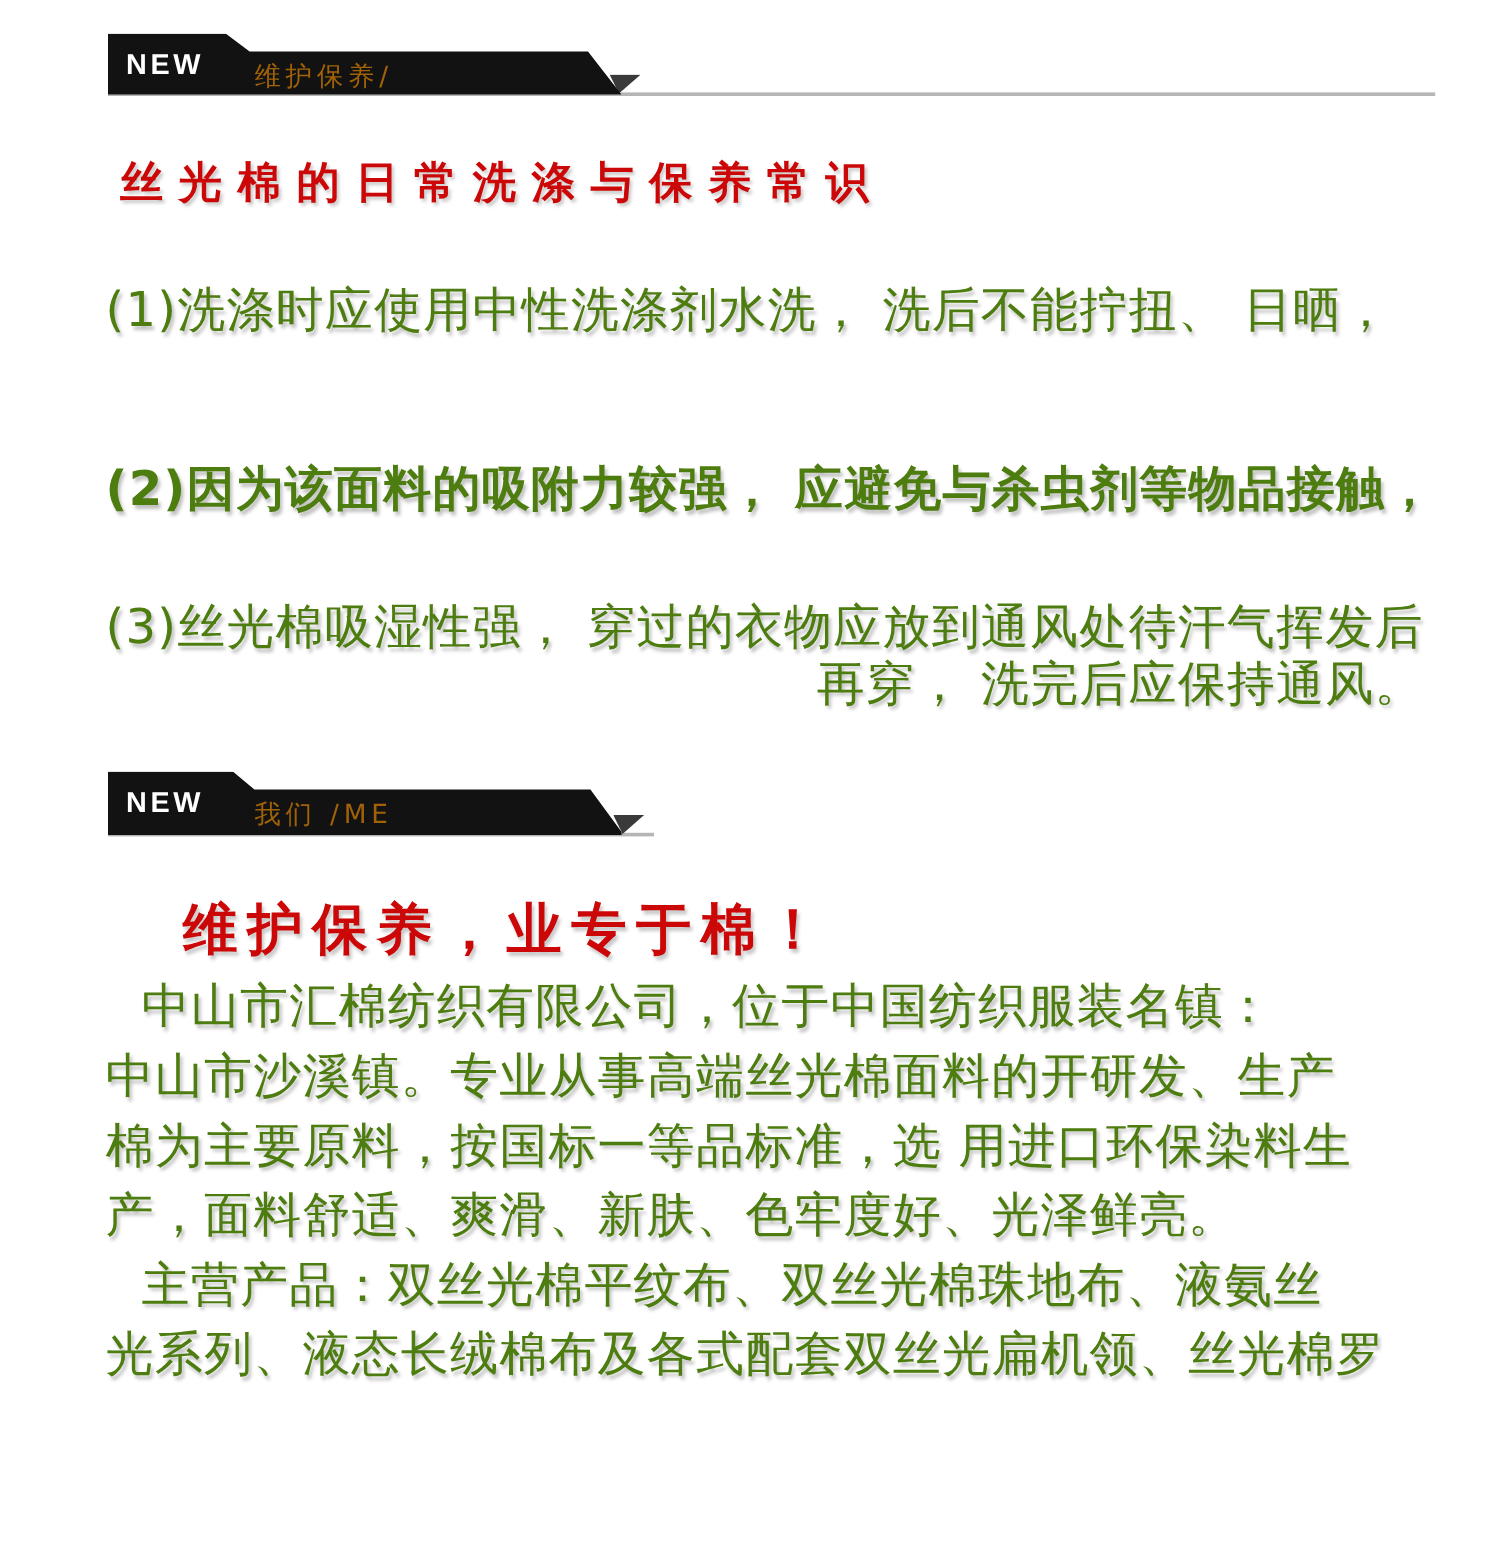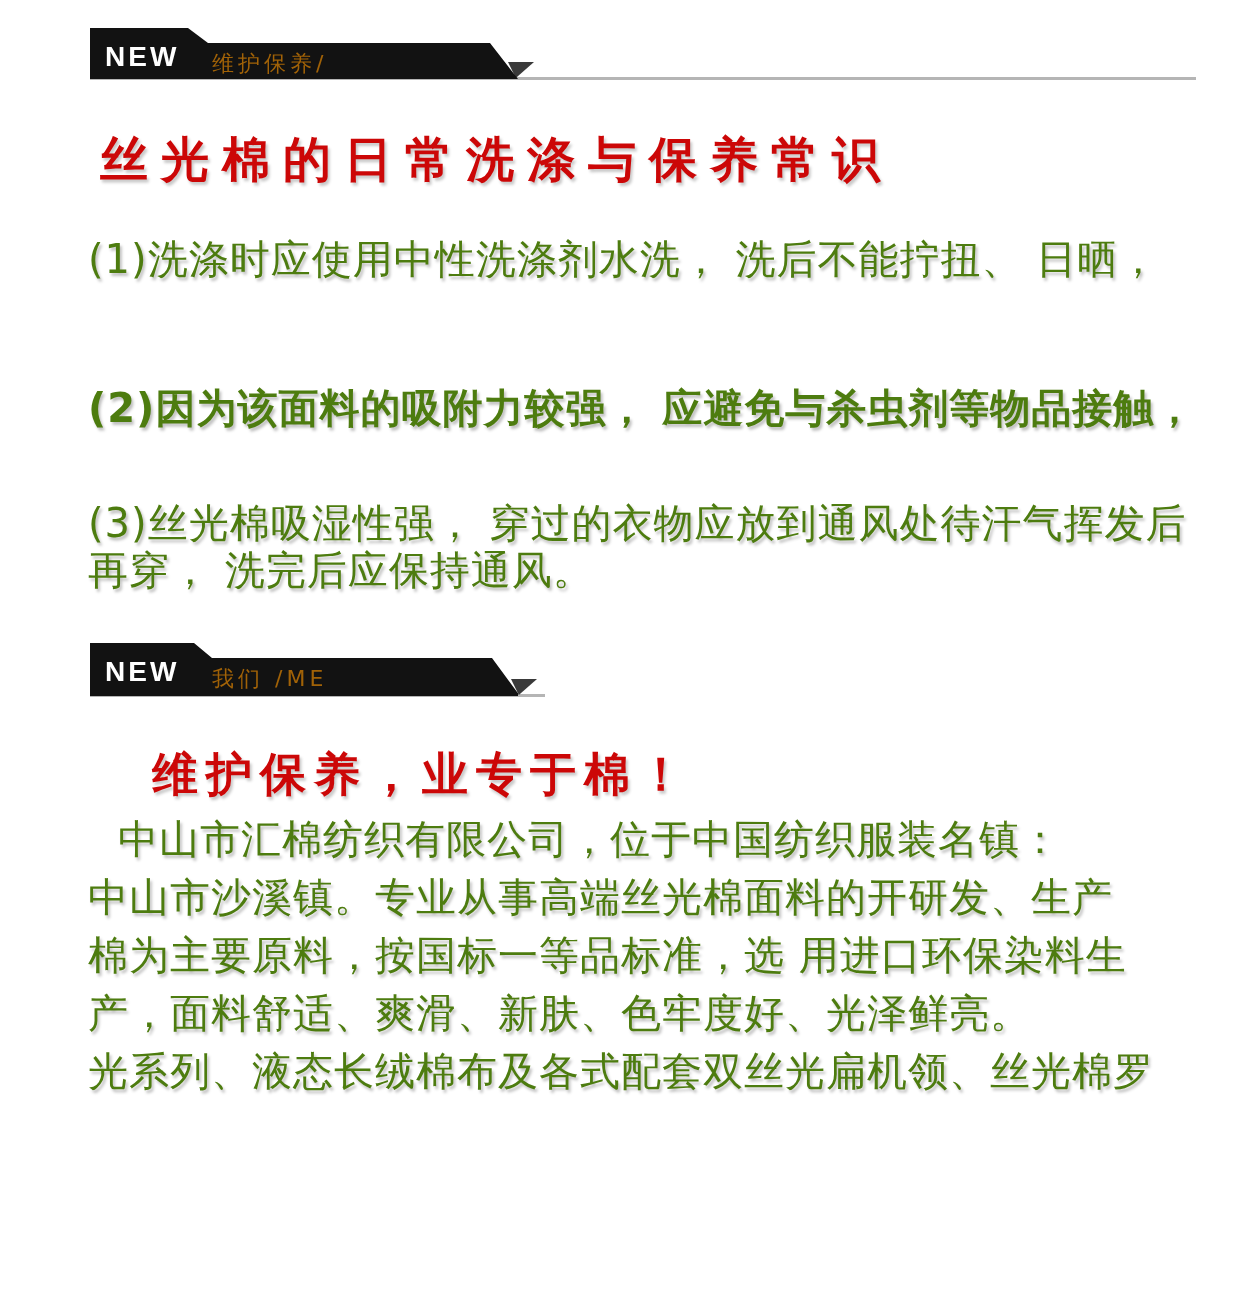--- a/index.html
+++ b/index.html
@@ -46,21 +46,21 @@
     width: 428px;
     height: 51px;
     background: #121212;
     clip-path: polygon(0 0, 98px 0, 118px 15px, 400px 15px, 428px 51px, 0 51px);
   }
   .banner .badge {
     position: absolute;
     left: 15px;
     top: 13px;
     color: #ffffff;
-    font-size: 28px;
+    font-size: 24px;
     font-weight: bold;
     letter-spacing: 3px;
     font-family: "Liberation Sans", sans-serif;
   }
   .banner .band-title {
     position: absolute;
     left: 122px;
     top: 21px;
     color: #a16207;
     font-size: 22px;
@@ -82,21 +82,21 @@
     position: absolute;
     margin: 0;
     color: #cc0707;
     font-weight: bold;
     text-shadow: 2px 3px 3px rgba(0, 0, 0, 0.22);
     white-space: nowrap;
   }
   #heading-care {
     left: 100px;
     top: 128px;
-    font-size: 48px;
+    font-size: 36px;
     letter-spacing: 13px;
   }
   #heading-about {
     left: 152px;
     top: 744px;
     font-size: 46px;
     letter-spacing: 8px;
   }
 
   
@@ -107,21 +107,21 @@
     white-space: nowrap;
     text-shadow: 2px 3px 3px rgba(0, 0, 0, 0.25);
   }
   .care-item {
     position: absolute;
     left: 88px;
     line-height: 47px;
   }
   #care-item-0 { top: 236px; }
   #care-item-1 { top: 385px; font-weight: bold; }
-  #care-item-2 { top: 500px; }
+  #care-item-2 { top: 500px; text-align: right; }
 
   .about-block {
     position: absolute;
     left: 88px;
     top: 810px;
     line-height: 58px;
   }
   .about-block .body-line.indent { padding-left: 30px; }
 </style>
 </head>
@@ -158,16 +158,17 @@
     <span class="band-title">我们 /ME</span>
   </div>
 
   <h2 class="red-heading" id="heading-about">维护保养，业专于棉！</h2>
 
   <div class="about-block">
     <div class="body-line indent">中山市汇棉纺织有限公司，位于中国纺织服装名镇：</div>
     <div class="body-line">中山市沙溪镇。专业从事高端丝光棉面料的开研发、生产</div>
     <div class="body-line">棉为主要原料，按国标一等品标准，选 用进口环保染料生</div>
     <div class="body-line">产，面料舒适、爽滑、新肤、色牢度好、光泽鲜亮。</div>
+    <div class="body-line indent">主营产品：双丝光棉平纹布、双丝光棉珠地布、液氨丝</div>
     <div class="body-line">光系列、液态长绒棉布及各式配套双丝光扁机领、丝光棉罗</div>
   </div>
 
 </div>
 
 </body></html>

